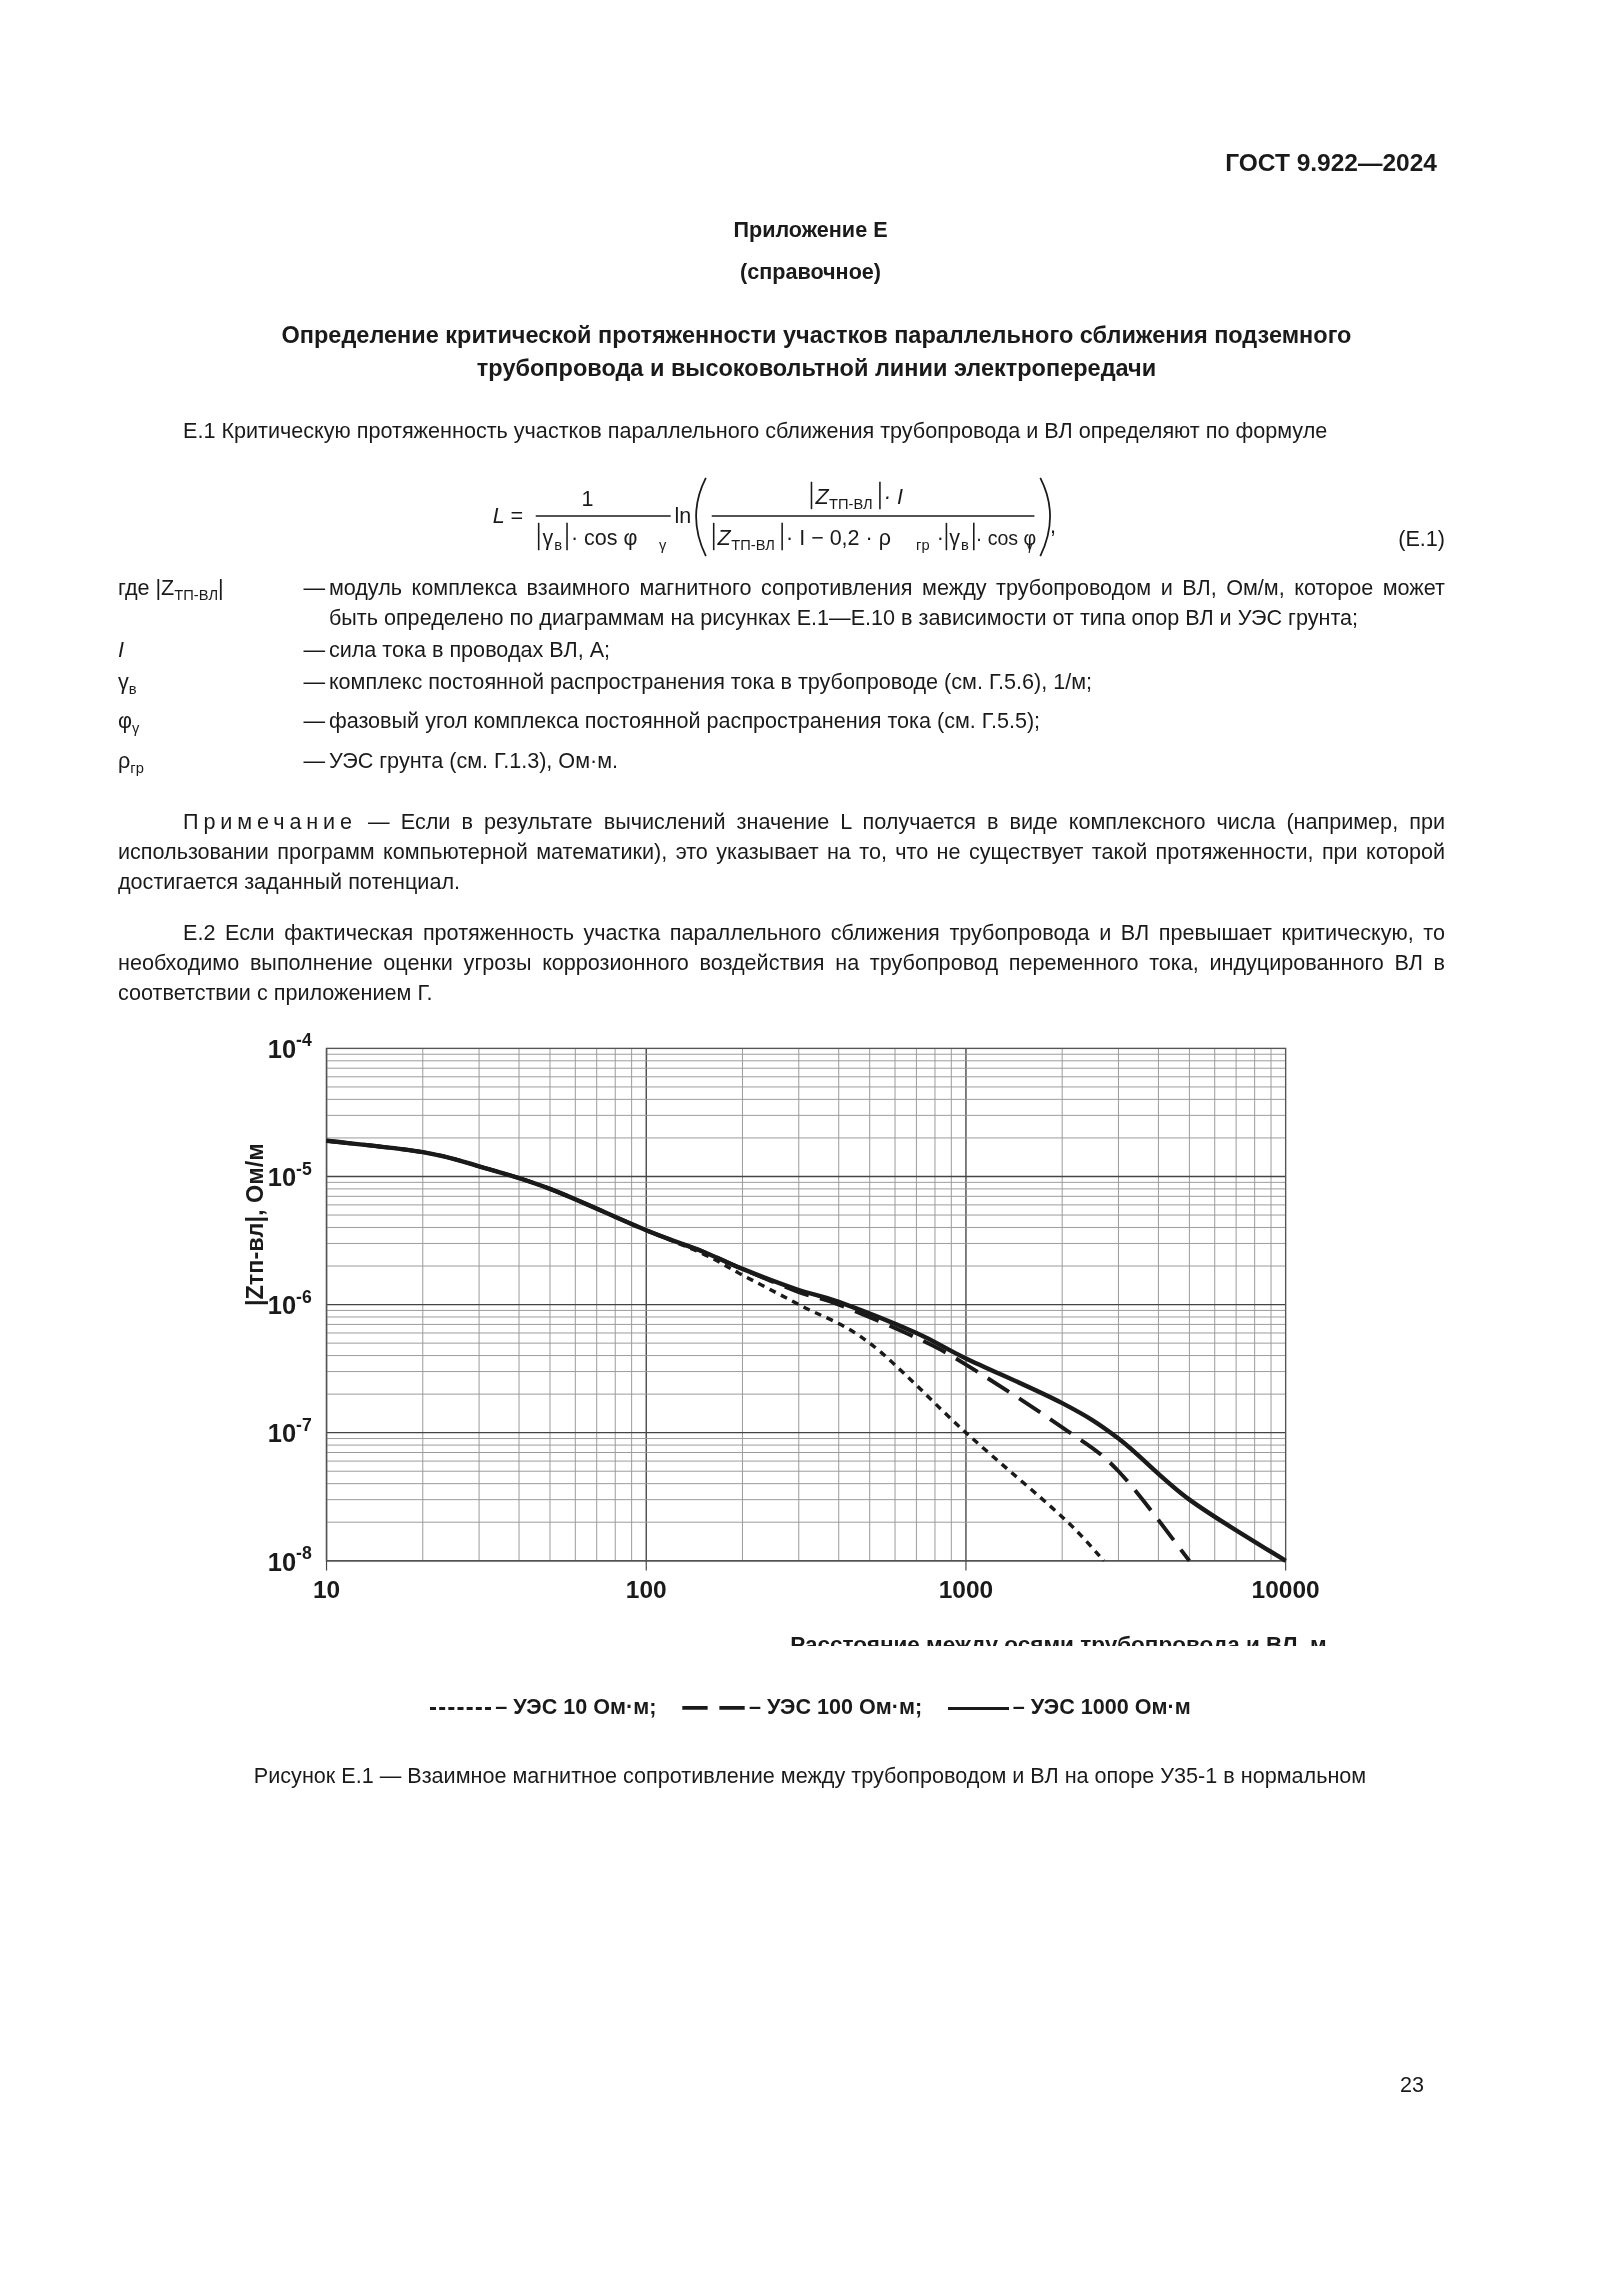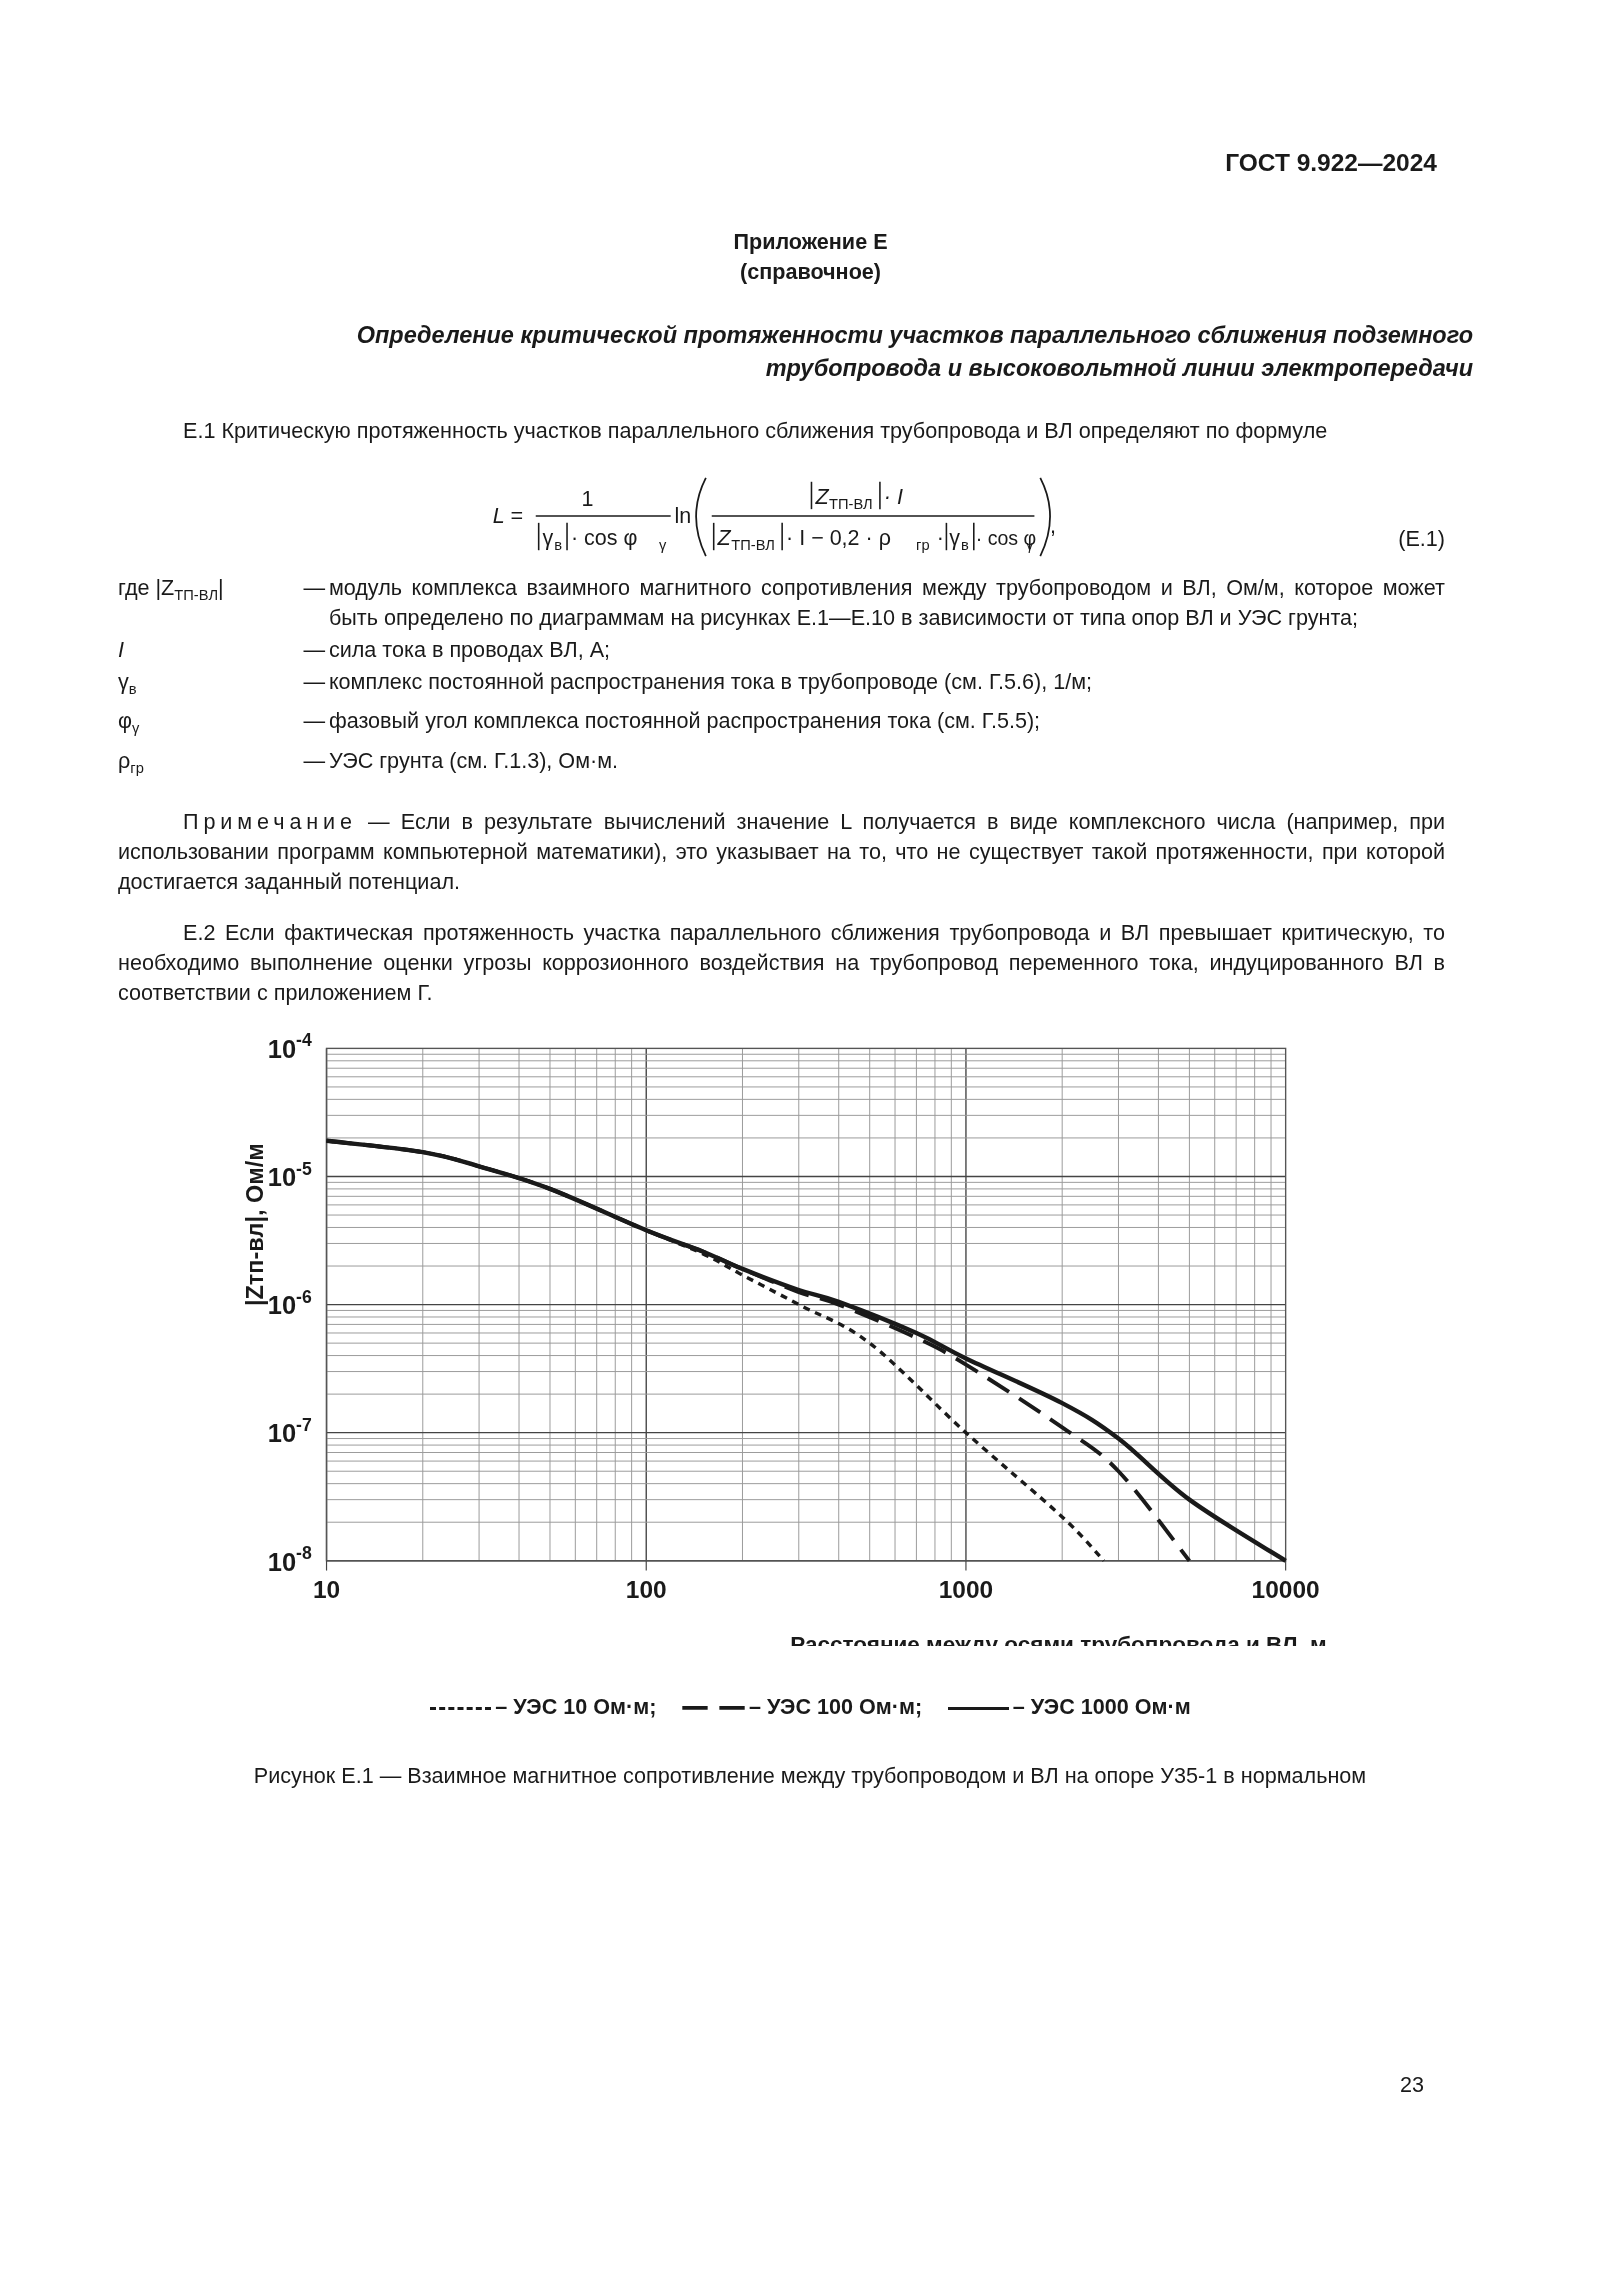--- a/index.html
+++ b/index.html
@@ -1,21 +1,21 @@
 <!DOCTYPE html>
 <html><head>
 <meta charset="utf-8">
 <style>
   html, body { margin: 0; padding: 0; background: #ffffff; }
   body { width: 1621px; height: 2293px; position: relative; overflow: hidden;
          font-family: "Liberation Sans", sans-serif; color: #1a1a1a; }
   .abs { position: absolute; }
   .hdr { right: 184px; top: 149px; font-size: 24.5px; font-weight: bold; }
   .appx { left: 0; width: 1621px; text-align: center; font-weight: bold; font-size: 21.6px; line-height: 29px; }
-  .title { left: 126px; width: 1347px; text-align: right; font-weight: bold; font-size: 23.5px; line-height: 33px; font-style: italic; }
+  .title { left: 143px; width: 1347px; text-align: center; font-weight: bold; font-size: 23.5px; line-height: 33px; }
   .para { left: 118px; width: 1327px; font-size: 21.6px; line-height: 30px; text-align: justify; }
   .indent { text-indent: 65px; }
   .formula { left: 0; top: 472px; width: 1621px; height: 88px; }
   .f-num { right: 176px; top: 526px; font-size: 21.6px; }
   .defs { left: 118px; top: 573px; width: 1327px; font-size: 21.6px; line-height: 30px; }
   .def-row { display: flex; margin-bottom: 2px; }
   .def-sym { width: 176px; padding-right: 5.9px; flex: none; white-space: nowrap; }
   .def-dash { width: 29px; flex: none; text-align: center; }
   .def-text { flex: 1; text-align: justify; }
   .note-lbl { letter-spacing: 4.9px; }
@@ -26,21 +26,21 @@
   .caption { left: 127px; width: 1366px; top: 1761px; text-align: center; font-size: 21.6px; line-height: 30px; }
   .pnum { left: 1400px; top: 2072px; font-size: 21.6px; }
   i.m { font-style: italic; }
   sub { font-size: 14.7px; }
 </style>
 </head>
 <body>
 
 <div class="abs hdr">ГОСТ 9.922—2024</div>
 
-<div class="abs appx" style="top:227px">Приложение Е</div>
+<div class="abs appx" style="top:215px">Приложение Е</div>
 <div class="abs appx" style="top:257px">(справочное)</div>
 
 <div class="abs title" style="top:319px">Определение критической протяженности участков параллельного сближения подземного</div>
 <div class="abs title" style="top:352px">трубопровода и высоковольтной линии электропередачи</div>
 
 <div class="abs para indent" style="top:416px">Е.1 Критическую протяженность участков параллельного сближения трубопровода и ВЛ определяют по формуле</div>
 
 <div class="abs formula">
   <svg width="1621" height="88" viewBox="0 0 1654 90" style="font-family:'Liberation Sans',sans-serif;font-size:21.6px;fill:#1a1a1a;font-size:22px">
     <text x="502" y="52" font-style="italic">L =</text>

